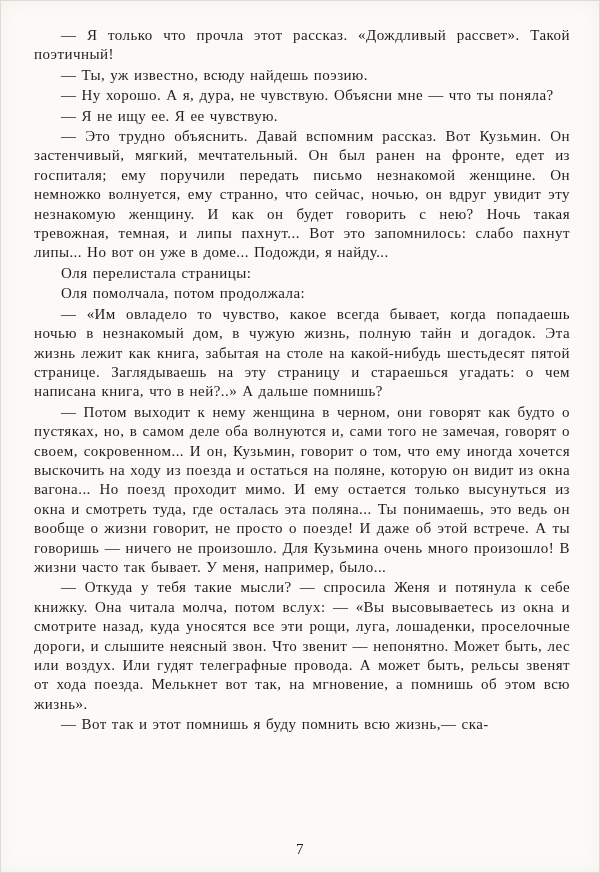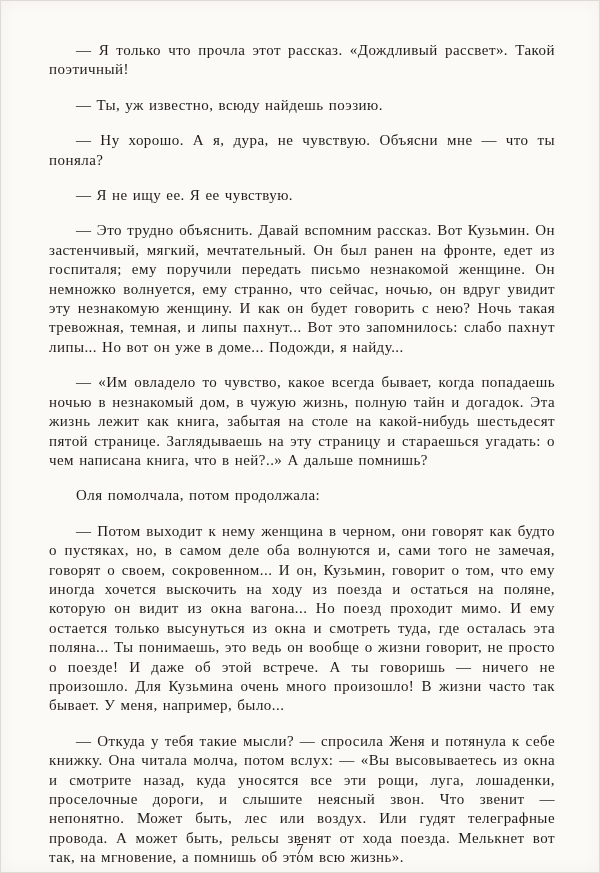--- a/index.html
+++ b/index.html
@@ -29,21 +29,21 @@
     top:24px;
     left:32px;
     right:28px;
     font-size:15px;
     line-height:19.4px;
     text-align:justify;
     letter-spacing:0.03em;
     word-spacing:0.06em;
   }
   .text-block p{
-    margin:16px;
+    margin:1px;
     text-indent:27px;
   }
   .page-number{
     position:absolute;
     bottom:14px;
     left:0;
     right:0;
     text-align:center;
     font-size:15px;
     letter-spacing:0.05em;
@@ -53,20 +53,21 @@
 </head>
 <body>
 
 <div class="page">
   <div class="text-block">
     <p>— Я только что прочла этот рассказ. «Дождливый рассвет». Такой поэтичный!</p>
     <p>— Ты, уж известно, всюду найдешь поэзию.</p>
     <p>— Ну хорошо. А я, дура, не чувствую. Объясни мне — что ты поняла?</p>
     <p>— Я не ищу ее. Я ее чувствую.</p>
     <p>— Это трудно объяснить. Давай вспомним рассказ. Вот Кузьмин. Он застенчивый, мягкий, мечтательный. Он был ранен на фронте, едет из госпиталя; ему поручили передать письмо незнакомой женщине. Он немножко волнуется, ему странно, что сейчас, ночью, он вдруг увидит эту незнакомую женщину. И как он будет говорить с нею? Ночь такая тревожная, темная, и липы пахнут... Вот это запомнилось: слабо пахнут липы... Но вот он уже в доме... Подожди, я найду...</p>
+    <p>Оля перелистала страницы:</p>
+    <p>Оля помолчала, потом продолжала:</p>
     <p>— «Им овладело то чувство, какое всегда бывает, когда попадаешь ночью в незнакомый дом, в чужую жизнь, полную тайн и догадок. Эта жизнь лежит как книга, забытая на столе на какой-нибудь шестьдесят пятой странице. Заглядываешь на эту страницу и стараешься угадать: о чем написана книга, что в ней?..» А дальше помнишь?</p>
-    <p>Оля помолчала, потом продолжала:</p>
     <p>— Потом выходит к нему женщина в черном, они говорят как будто о пустяках, но, в самом деле оба волнуются и, сами того не замечая, говорят о своем, сокровенном... И он, Кузьмин, говорит о том, что ему иногда хочется выскочить на ходу из поезда и остаться на поляне, которую он видит из окна вагона... Но поезд проходит мимо. И ему остается только высунуться из окна и смотреть туда, где осталась эта поляна... Ты понимаешь, это ведь он вообще о жизни говорит, не просто о поезде! И даже об этой встрече. А ты говоришь — ничего не произошло. Для Кузьмина очень много произошло! В жизни часто так бывает. У меня, например, было...</p>
     <p>— Откуда у тебя такие мысли? — спросила Женя и потянула к себе книжку. Она читала молча, потом вслух: — «Вы высовываетесь из окна и смотрите назад, куда уносятся все эти рощи, луга, лошаденки, проселочные дороги, и слышите неясный звон. Что звенит — непонятно. Может быть, лес или воздух. Или гудят телеграфные провода. А может быть, рельсы звенят от хода поезда. Мелькнет вот так, на мгновение, а помнишь об этом всю жизнь».</p>
     <p>— Вот так и этот помнишь я буду помнить всю жизнь,— ска-</p>
   </div>
   <div class="page-number">7</div>
 </div>
 
 </body></html>

